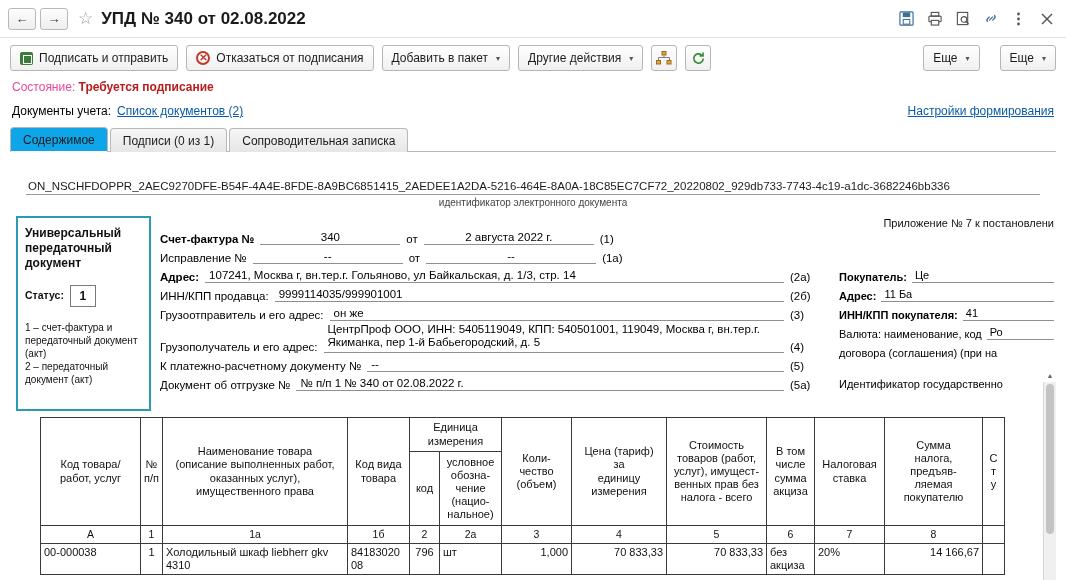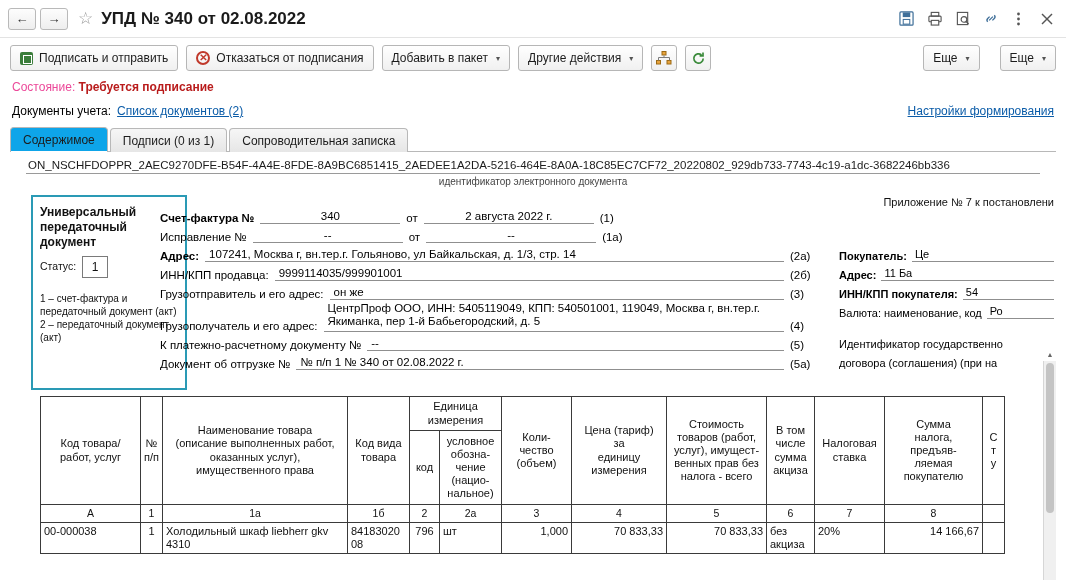--- a/index.html
+++ b/index.html
@@ -86,33 +86,33 @@
     position: relative; z-index: 2;
   }
   .tab.active { background: #0ea5e9; height: 25px; }
   .tab.active::after { content:""; position:absolute; left:0; right:0; bottom:-1px; height:2px; background:#fff; }
 
   
   .idrow { padding: 6px 26px 0 26px; }
   .idfield {
     border-bottom: 1px solid #9a9a9a;
     font-size: 11.5px; color: #1c1c1c; padding: 1px 2px 2px;
-    white-space: nowrap; overflow: hidden; text-overflow: ellipsis;
+    white-space: nowrap; overflow: hidden; text-overflow: ellipsis; margin-top: 21px;
   }
   .idcaption { text-align: center; font-size: 10px; color: #444; padding-top: 2px; }
 
   
   .form { position: relative; margin: 4px 10px 0 10px; height: 402px; overflow: hidden; }
   .stampbox {
-    position: absolute; left: 21px; top: 4px; width: 156px; height: 195px;
+    position: absolute; left: 6px; top: 4px; width: 135px; height: 195px;
     border: 2px solid #2a9ab5; background: #fff; padding: 8px 7px; font-size: 10.5px;
     line-height: 1.25; color: #111;
   }
   .stampbox .title { font-weight: bold; font-size: 12px; line-height: 1.25; }
-  .stampbox .statusrow { display: flex; align-items: center; gap: 6px; margin-top: 6px; }
+  .stampbox .statusrow { display: flex; align-items: center; gap: 6px; margin-top: 14px; font-weight: bold; }
   .stampbox .statusbox {
     width: 26px; height: 22px; border: 1px solid #7a7a7a; background: #fff;
     display: flex; align-items: center; justify-content: center; font-size: 12px;
   }
   .stampbox .legend { margin-top: 14px; font-size: 10px; line-height: 1.3; }
 
   .fieldgrid { position: absolute; left: 150px; top: 16px; right: 0; font-size: 11.5px; }
   .frow { display: flex; align-items: flex-end; margin-bottom: 2px; height: 17px; }
   .flabel { white-space: nowrap; }
   .flabel.bold { font-weight: bold; }
@@ -345,31 +345,31 @@
           <span class="rl">Покупатель:</span>
           <span class="rv">Це</span>
         </div>
         <div class="rfrow">
           <span class="rl">Адрес:</span>
           <span class="rv">11
 Ба</span>
         </div>
         <div class="rfrow">
           <span class="rl">ИНН/КПП покупателя:</span>
-          <span class="rv">54</span>
+          <span class="rv">41</span>
         </div>
         <div class="rfrow">
           <span class="rl norm">Валюта: наименование, код</span>
           <span class="rv">Ро</span>
         </div>
+        <div class="rfrow" style="border:none">
+          <span class="rl norm">договора (соглашения) (при на</span>
+        </div>
         <div class="rfrow" style="margin-top:14px;border:none">
           <span class="rl norm">Идентификатор государственно</span>
-        </div>
-        <div class="rfrow" style="border:none">
-          <span class="rl norm">договора (соглашения) (при на</span>
         </div>
       </div>
     </div>
 
     <div class="tblwrap">
       <table class="upd">
         <colgroup>
           <col style="width:100px">
             <col style="width:22px">
             <col style="width:185px">

